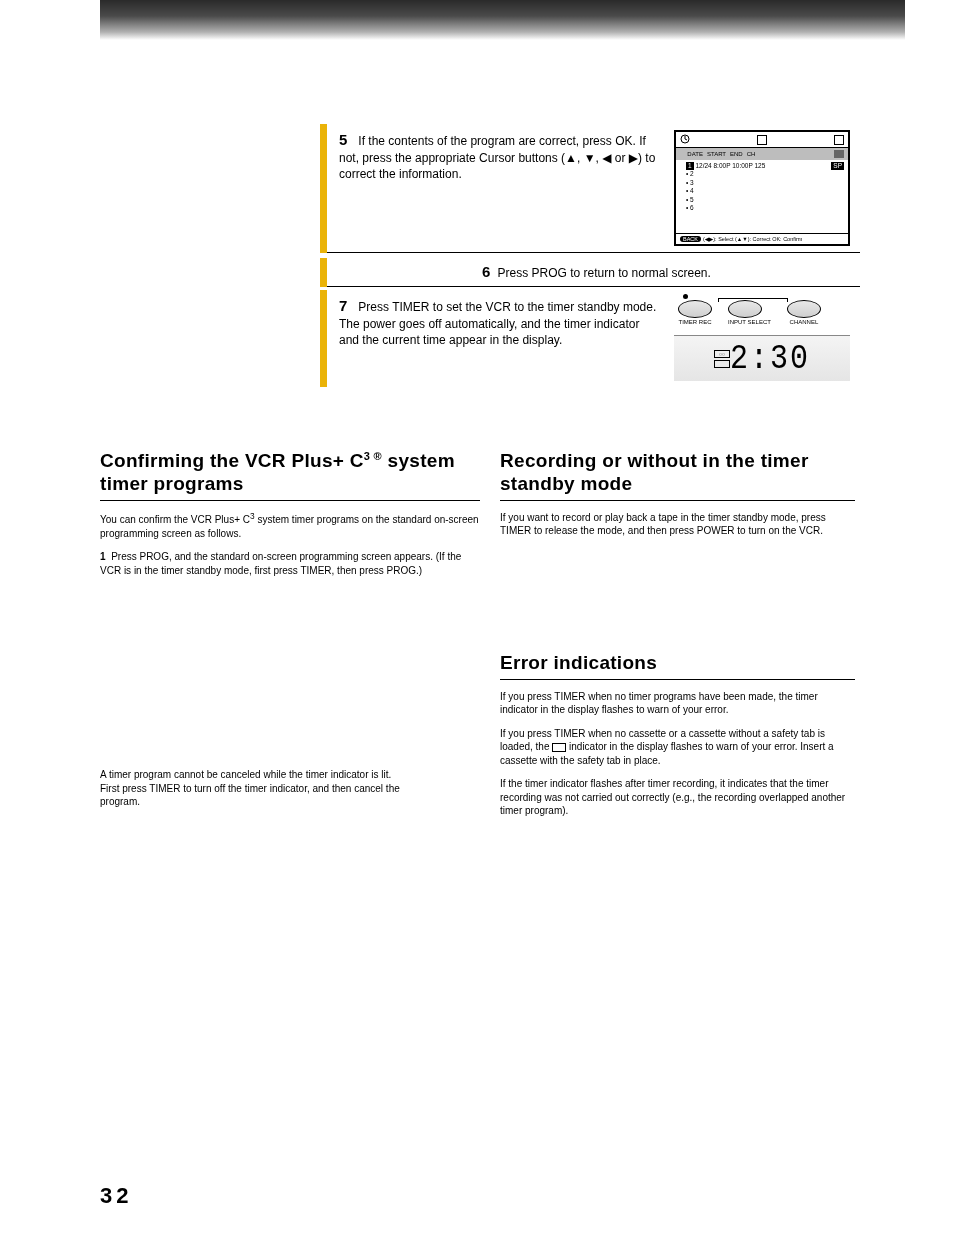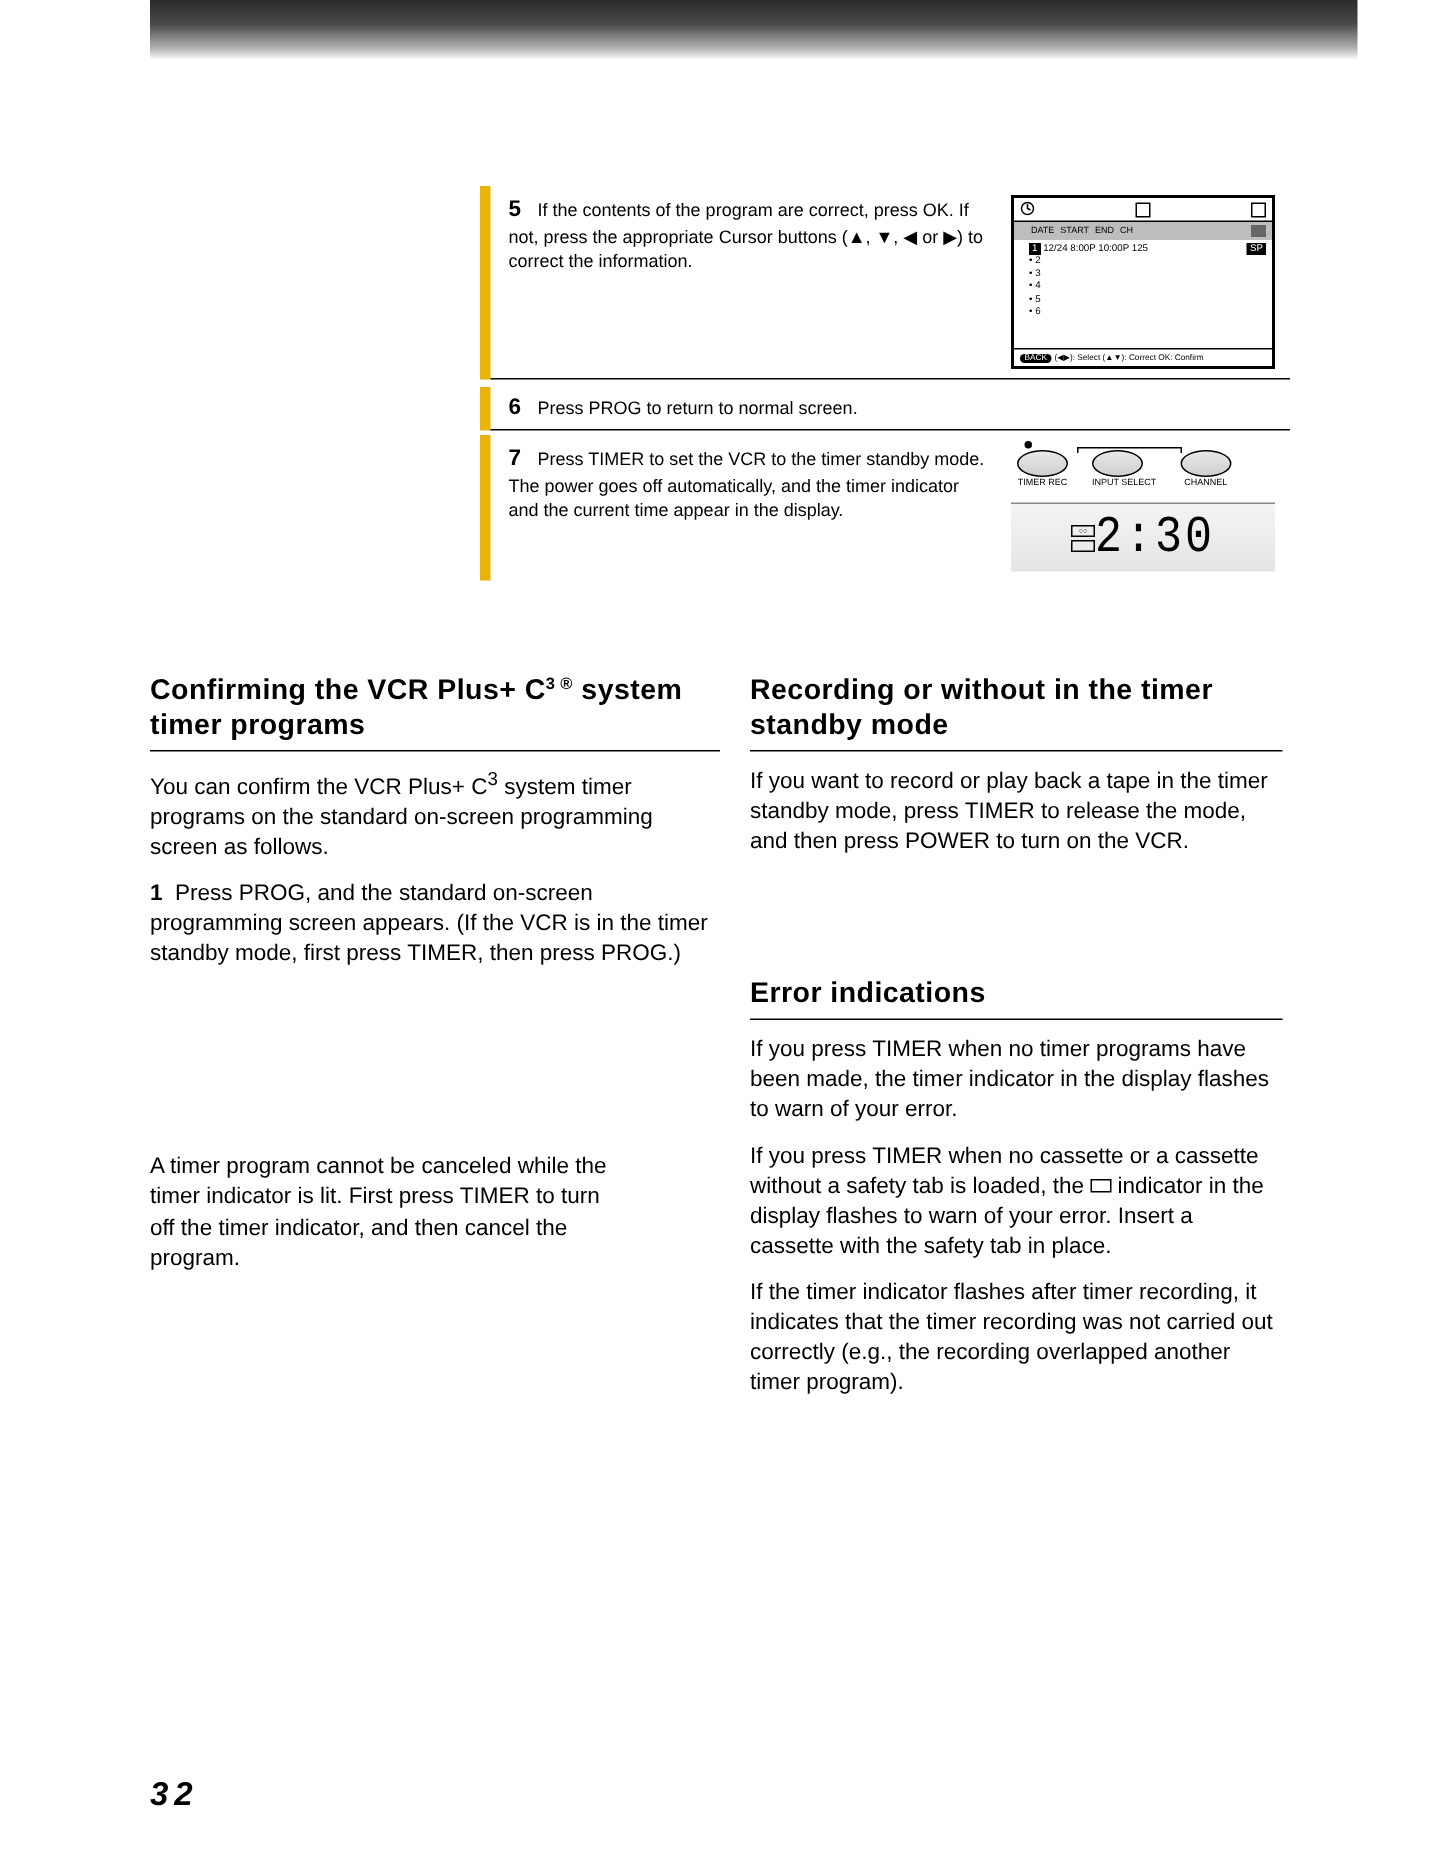--- a/index.html
+++ b/index.html
@@ -91,28 +91,28 @@
   .sec-title {
     font-size: 19px;
     font-weight: 700;
     line-height: 1.2;
     padding-bottom: 4px;
     border-bottom: 1px solid #000;
     margin-bottom: 10px;
     letter-spacing: 0.3px;
   }
   .sec-title sup { font-size: 11px; vertical-align: super;}
-  .sec-body, .sec-body p { font-size: 15px; line-height: 1.35; }
+  .sec-body, .sec-body p { font-size: 10px; line-height: 1.35; }
   .sec-body p { margin-bottom: 10px;}
   .col-left { left: 100px; }
   .col-right { left: 500px; }
   .pagenum {
     position: absolute;
     left: 100px; bottom: 26px;
-    font-size: 22px; letter-spacing: 4px; font-weight:bold;font-style:italic;
+    font-size: 22px; letter-spacing: 4px; font-weight:bold;
   }
 </style>
 </head>
 <body>
 
 <div class="topbar"></div>
 
 <div class="step-row" style="top:124px;">
   <div class="step-body">
     <div class="step-text">
@@ -154,21 +154,21 @@
       </div>
       <div class="osd-foot">
         <span class="pill">BACK</span>
         <span>(◀▶): Select   (▲▼): Correct   OK: Confirm</span>
       </div>
     </div>
   </div>
   <div class="step-divider"></div>
 </div>
 
-<div class="step-row" style="top:258px;">
+<div class="step-row" style="top:258px;text-align:center;">
   <div class="step-body" style="padding-top:4px; padding-bottom:4px;">
     <div class="step-text">
       <span class="step-num">6</span>
       <span>Press PROG to return to normal screen.</span>
     </div>
   </div>
   <div class="step-divider"></div>
 </div>
 
 <div class="step-row" style="top:290px;">

